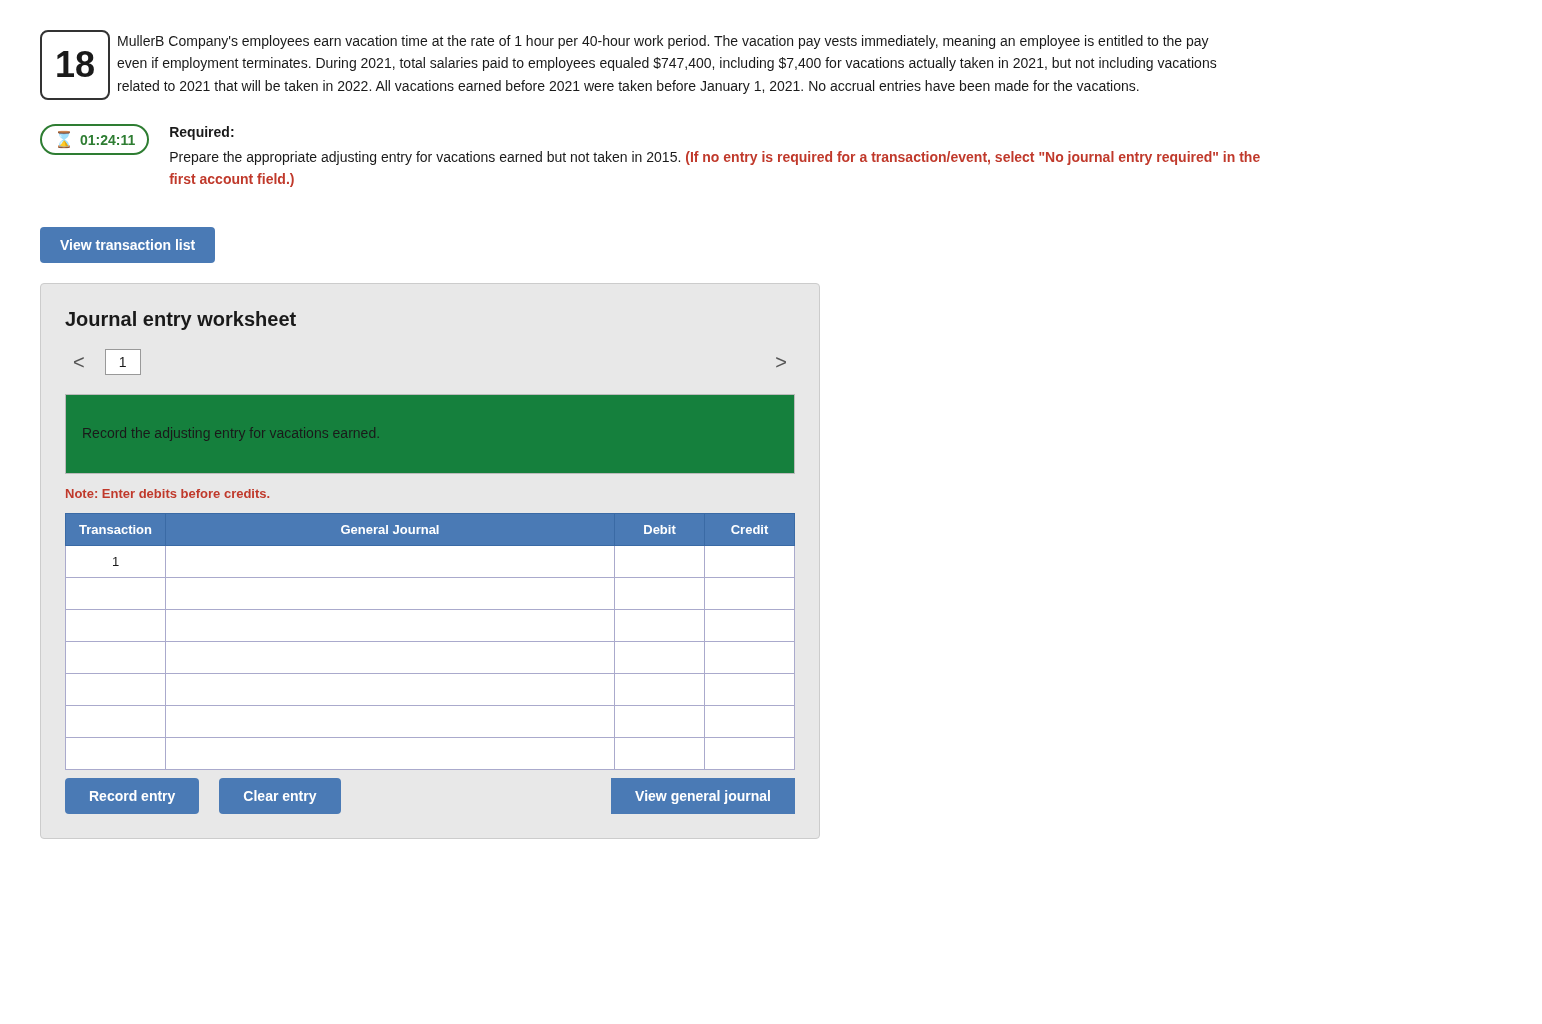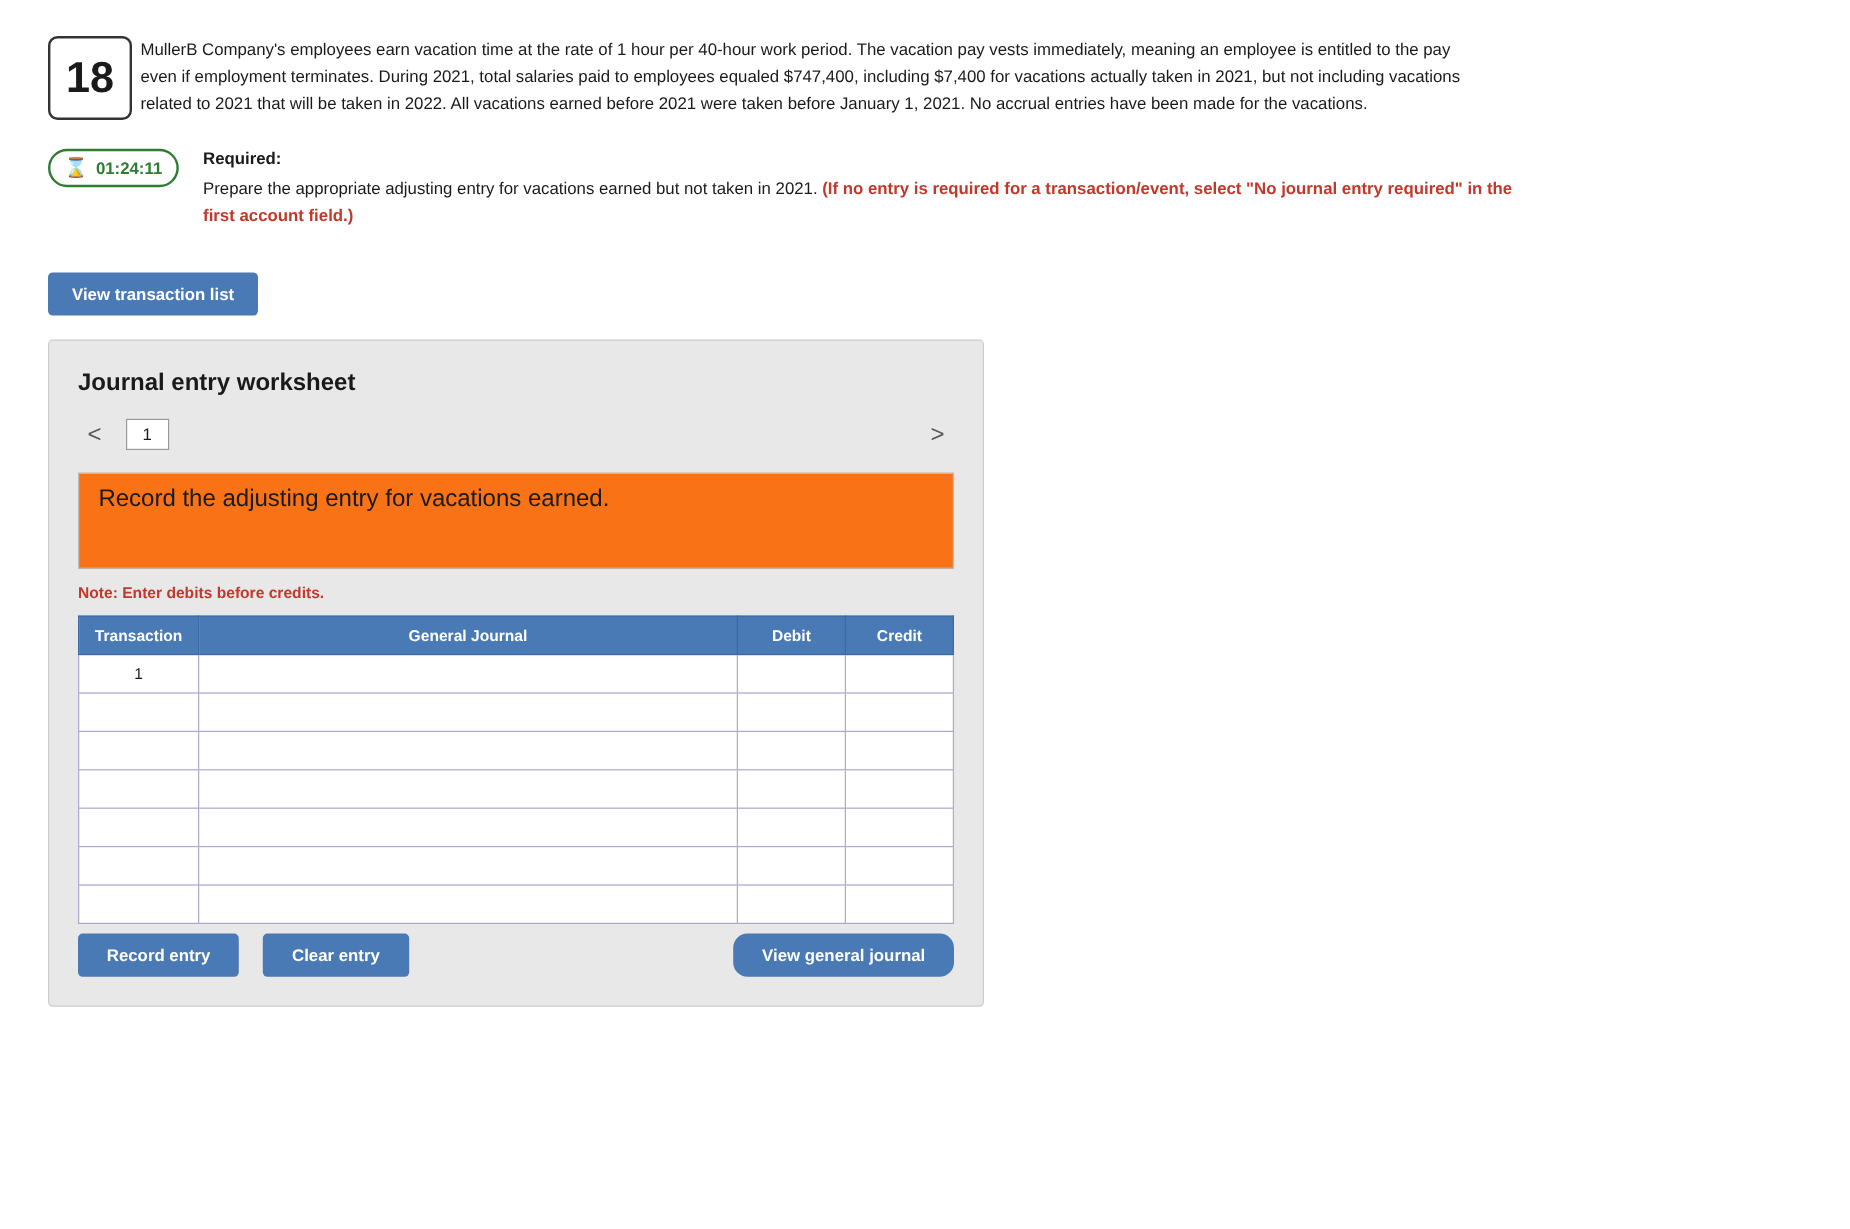--- a/index.html
+++ b/index.html
@@ -113,26 +113,26 @@
       background: white;
       padding: 4px 12px;
       font-size: 14px;
       min-width: 36px;
       text-align: center;
     }
     .nav-btn-right {
       margin-left: auto;
     }
     .description-box {
-      background: #f97316;
+      background: #15803d;
       border: 1px solid #bbb;
-      padding: 6px 16px;
+      padding: 28px 16px;
       margin-bottom: 12px;
       min-height: 80px;
-      font-size: 20px;
+      font-size: 14px;
       line-height: 1.5;
     }
     .note-text {
       color: #c0392b;
       font-size: 13px;
       margin-bottom: 12px;
       font-weight: bold;
     }
     .journal-table {
       width: 100%;
@@ -203,21 +203,21 @@
       border-radius: 4px;
       font-size: 14px;
       font-weight: bold;
       cursor: pointer;
     }
     .view-general-btn {
       background: #4a7ab5;
       color: white;
       border: none;
       padding: 10px 24px;
-      border-radius: 12px;
+      border-radius: 0;
       font-size: 14px;
       font-weight: bold;
       cursor: pointer;
       margin-left: auto;
     }
   </style>
 </head>
 <body>
 
 
@@ -234,21 +234,21 @@
 
 
 <div class="timer-section">
   <div class="timer-badge">
     <span class="timer-icon">⌛</span>
     <span>01:24:11</span>
   </div>
   <div class="required-section">
     <div class="required-label">Required:</div>
     <div class="required-text">
-      <span>Prepare the appropriate adjusting entry for vacations earned but not taken in 2021.</span>
+      <span>Prepare the appropriate adjusting entry for vacations earned but not taken in 2015.</span>
       <span class="highlight">(If no entry is required for a transaction/event, select "No journal entry required" in the first account field.)</span>
     </div>
   </div>
 </div>
 
 
 <button class="view-transaction-btn">View transaction list</button>
 
 
 <div class="worksheet-container">

